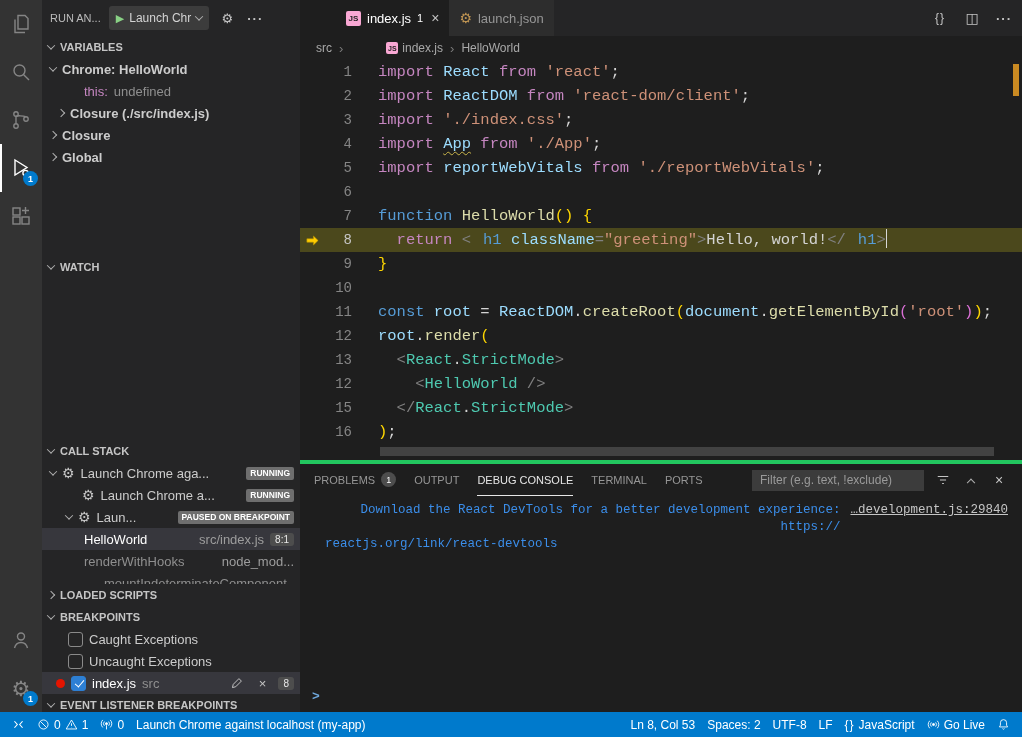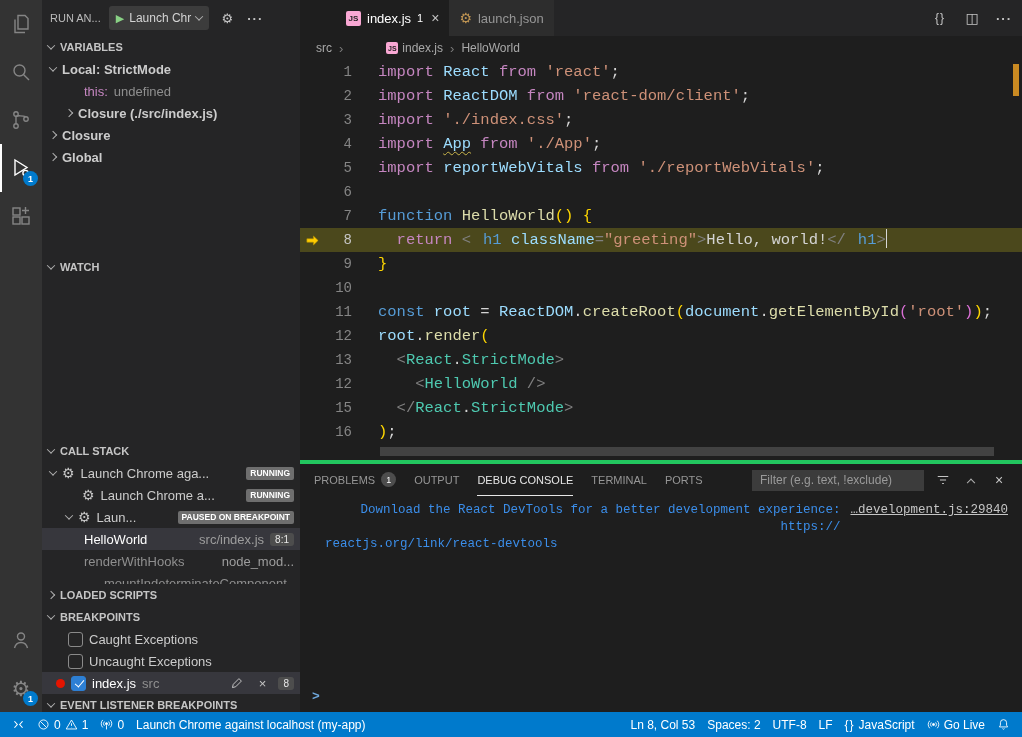--- a/index.html
+++ b/index.html
@@ -177,27 +177,27 @@
       </span>
   </div>
 
   <div class="sec">
     <span class="chev down"></span>
     <span>VARIABLES</span>
   </div>
   <div class="vars-body">
     <div class="trow" style="padding-left:8px">
       <span class="chev down"></span>
-      <span class="lbl bold">Local: StrictMode</span>
+      <span class="lbl bold">Chrome: HelloWorld</span>
     </div>
     <div class="trow" style="padding-left:42px">
       <span class="var-this">this:</span>
       <span class="dim">undefined</span>
     </div>
-    <div class="trow" style="padding-left:24px">
+    <div class="trow" style="padding-left:16px">
       <span class="chev right"></span>
       <span class="lbl bold">Closure (./src/index.js)</span>
     </div>
     <div class="trow" style="padding-left:8px">
       <span class="chev right"></span>
       <span class="lbl bold">Closure</span>
     </div>
     <div class="trow" style="padding-left:8px">
       <span class="chev right"></span>
       <span class="lbl bold">Global</span>

